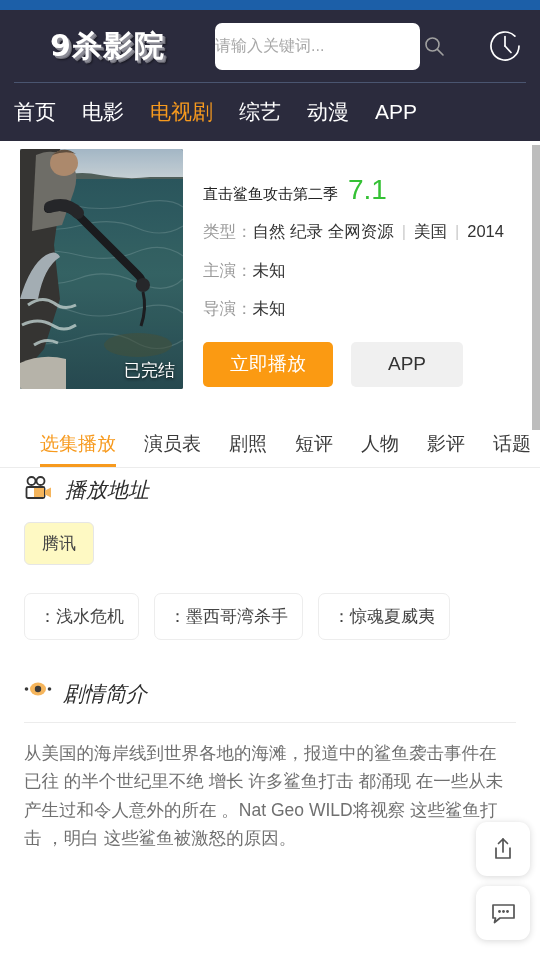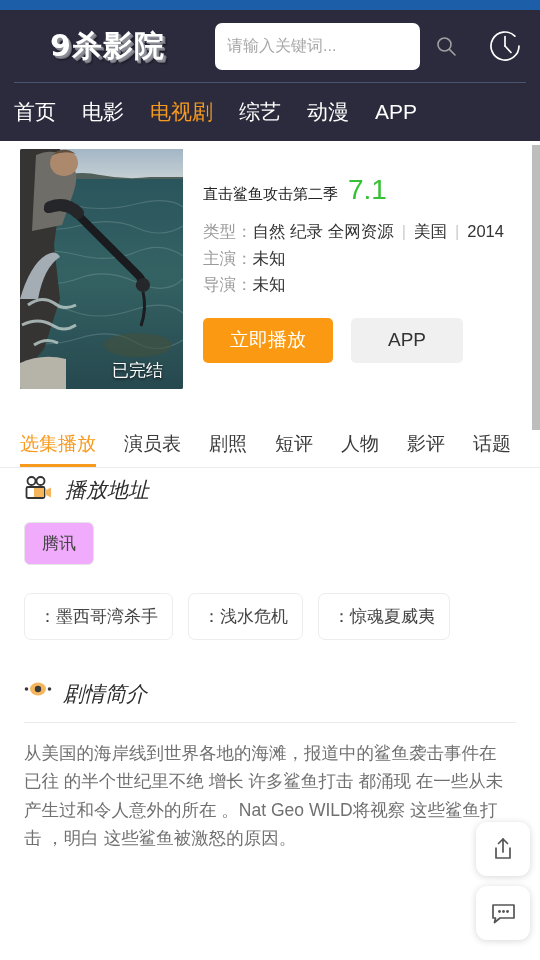--- a/index.html
+++ b/index.html
@@ -36,21 +36,21 @@
     text-shadow: 2px 2px 0 #8c8c96, 3px 3px 0 #6e6e78, 4px 4px 2px rgba(0,0,0,.45);
     font-family: "DejaVu Sans", "Liberation Sans", sans-serif;
   }
   .searchbox {
     flex: 1;
     height: 47px;
     background: #ffffff;
     border-radius: 7px;
     display: flex;
     align-items: center;
-    padding: 0 12px;
+    padding: 0 0;
     margin-right: 16px;
     max-width: 205px;
   }
   .searchbox input {
     flex: 1;
     border: none;
     outline: none;
     font-size: 16px;
     color: #555;
     background: transparent;
@@ -87,21 +87,21 @@
     width: 163px;
     height: 240px;
     flex: none;
     border-radius: 2px;
     overflow: hidden;
     background: #33474f;
   }
   .poster svg { display:block; width:100%; height:100%; }
   .poster-badge {
     position: absolute;
-    right: 20px; bottom: 7px;
+    right: 8px; bottom: 7px;
     color: #ffffff;
     font-size: 17px;
     text-shadow: 0 1px 3px rgba(0,0,0,.8);
   }
   .info { flex: 1; min-width: 0; padding-top: 4px; }
   .title-line { display: flex; align-items: baseline; gap: 10px; }
   .title {
     font-size: 15px;
     color: #222;
     line-height: 1.1;
@@ -109,21 +109,21 @@
   }
   .rating { font-size: 28px; color: #35c135; font-weight: 400; line-height: 1; margin-top: 23px; }
   .meta-row {
     font-size: 16.5px;
     color: #333;
     margin-top: 15px;
     line-height: 1.55;
   }
   .meta-label { color: #9a9a9a; }
   .meta-sep { color: #cccccc; margin: 0 8px; }
-  .meta-row.gap { margin-top: 1px; }
+  .meta-row.gap { margin-top: 13px; }
 
   .btn-row { display: flex; gap: 18px; margin-top: 20px; }
   .btn {
     border: none;
     border-radius: 5px;
     font-size: 19px;
     cursor: pointer;
     font-family: "Liberation Sans", sans-serif;
     text-align: center;
   }
@@ -135,21 +135,21 @@
   .btn-app {
     background: #f0f0f0;
     color: #333;
     width: 112px; height: 45px;
   }
 
   
   .tabs {
     display: flex;
     gap: 28px;
-    padding: 0 20px;
+    padding: 0 40px;
     margin-top: 34px;
     align-items: flex-end;
     height: 44px;
   }
   .tab {
     font-size: 19px;
     color: #3a3a3a;
     position: relative;
     padding-bottom: 10px;
     cursor: pointer;
@@ -170,21 +170,21 @@
     display: flex; align-items: flex-start; gap: 11px;
     margin-top: 8px;
     font-style: italic;
   }
   .section-head h2 { font-size: 21px; font-weight: normal; color: #2c2c2c; }
 
   .tag-row { display: flex; gap: 14px; margin-top: 18px; flex-wrap: wrap; }
   .tag {
     border: 1px solid #e6e6e6;
     border-radius: 6px;
-    background: #f0abfc;
+    background: #fef9c3;
     font-size: 17px;
     color: #444;
     padding: 9px 17px;
     cursor: pointer;
     white-space: nowrap;
   }
   .ep-row { display: flex; gap: 15px; margin-top: 28px; }
   .ep {
     border: 1px solid #ededed;
     border-radius: 7px;
@@ -357,22 +357,22 @@
         <rect x="2.5" y="11" width="18" height="11" rx="1.5" stroke="#333" stroke-width="1.8"></rect>
         <path d="M21 14.5 L27 11.5 L27 21.5 L21 18.5z" fill="#f5b55c"></path>
         <rect x="10" y="12" width="10" height="9" fill="#f5b55c"></rect>
       </svg>
       <h2>播放地址</h2>
     </div>
     <div class="tag-row">
       <div class="tag">腾讯</div>
     </div>
     <div class="ep-row">
+      <div class="ep">：浅水危机</div>
       <div class="ep">：墨西哥湾杀手</div>
-      <div class="ep">：浅水危机</div>
       <div class="ep">：惊魂夏威夷</div>
     </div>
   </div>
 
   <div class="section" style="margin-top:40px;">
     <div class="section-head">
       <svg width="28" height="18" viewBox="0 0 28 18" fill="none">
         <ellipse cx="14" cy="9" rx="8" ry="6.5" fill="#f5b55c"></ellipse>
         <circle cx="14" cy="9" r="3.2" fill="#3a3a3a"></circle>
         <circle cx="2.5" cy="9" r="1.8" fill="#3a3a3a"></circle>

